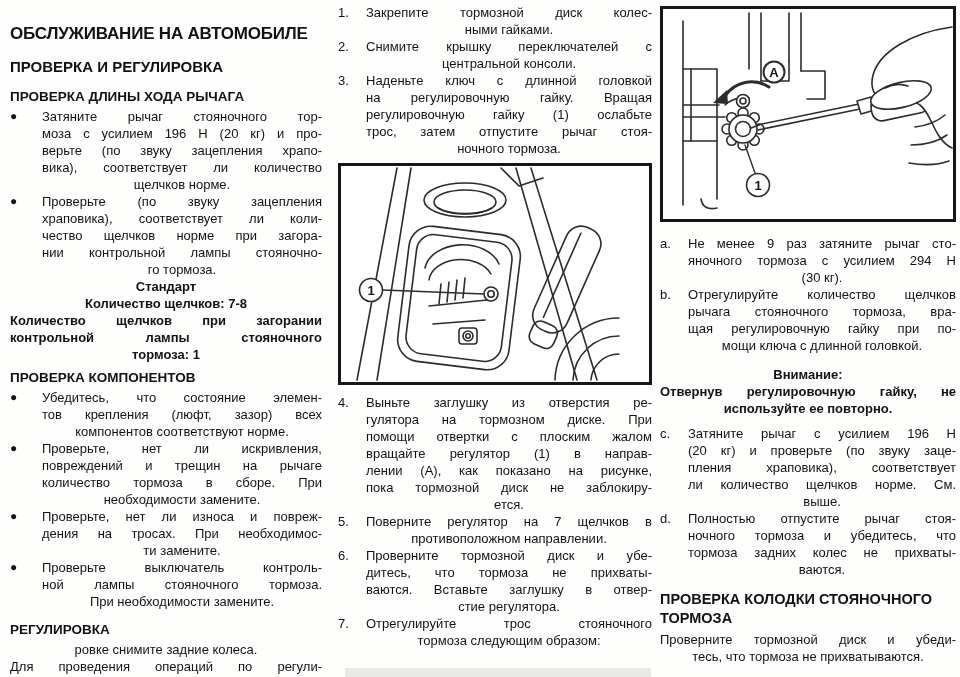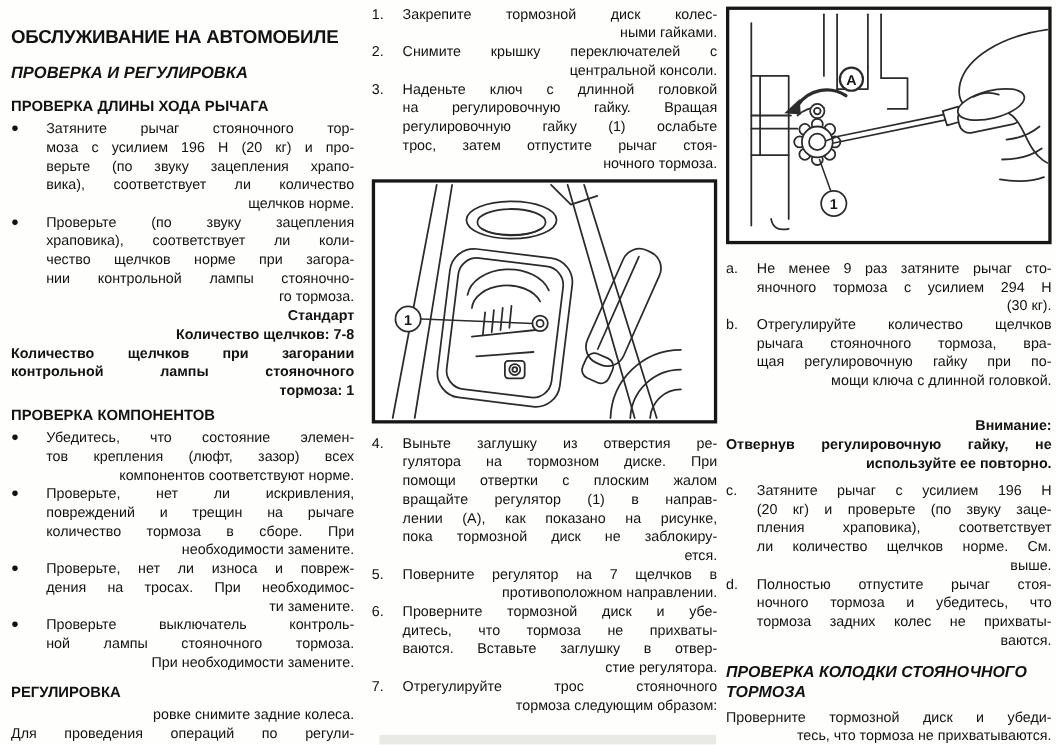--- a/index.html
+++ b/index.html
@@ -12,33 +12,33 @@
   .col-left   { left:10px;  width:312px; padding-top:24px; }
   .col-middle { left:338px; width:314px; padding-top:4px; }
   .col-right  { left:660px; width:296px; padding-top:4px; }
 
   .block { display:flex; align-items:flex-start; }
   .marker { flex:0 0 28px; font-size:13px; line-height:17px; }
   .bullet > .marker { flex-basis:32px; font-size:12px; line-height:17px; }
   .body { flex:1 1 auto; min-width:0; }
   .line { font-size:13px; line-height:17px; }
   .jl { text-align:justify; text-align-last:justify; }
-  .ll { text-align:right; }
+  .ll { text-align:center; }
   .hl { text-align:left; }
 
   .h1 { margin:0 0 14px; }
   .h1 .line { font-size:17px; line-height:20px; font-weight:bold; letter-spacing:-0.2px; }
-  .h2 { margin:12px 0 13px;font-style:italic; }
+  .h2 { margin:12px 0 13px; }
   .h2 .line { font-size:15px; line-height:18px; font-weight:bold; }
   .h3 { margin:7px 0 3px; }
   .h3 .line { font-size:13.5px; line-height:16px; font-weight:bold; }
   .bold .line { font-weight:bold; }
 
   [data-name="section-adjustment"] { margin-top:12px; }
-  [data-name="attention-heading"]  { margin-top:24px; }
+  [data-name="attention-heading"]  { margin-top:12px; }
   [data-name="step-c"]             { margin-top:8px; }
   [data-name="section-pad-check"]  { margin-top:12px; margin-bottom:3px; }
   [data-name="section-pad-check"] .line { font-size:14.5px; line-height:19px; }
 
   .figure { border:3px solid #161616; background:#fff; box-sizing:border-box; }
   #fig-console  { width:314px; height:222px; margin:6px 0 9px; }
   #fig-adjuster { width:296px; height:216px; margin:2px 0 13px; }
   .figure svg { display:block; width:100%; height:100%; }
   .figure text { font-family:"Liberation Sans","DejaVu Sans",sans-serif; font-weight:bold; font-size:13px; fill:#161616; }
 

